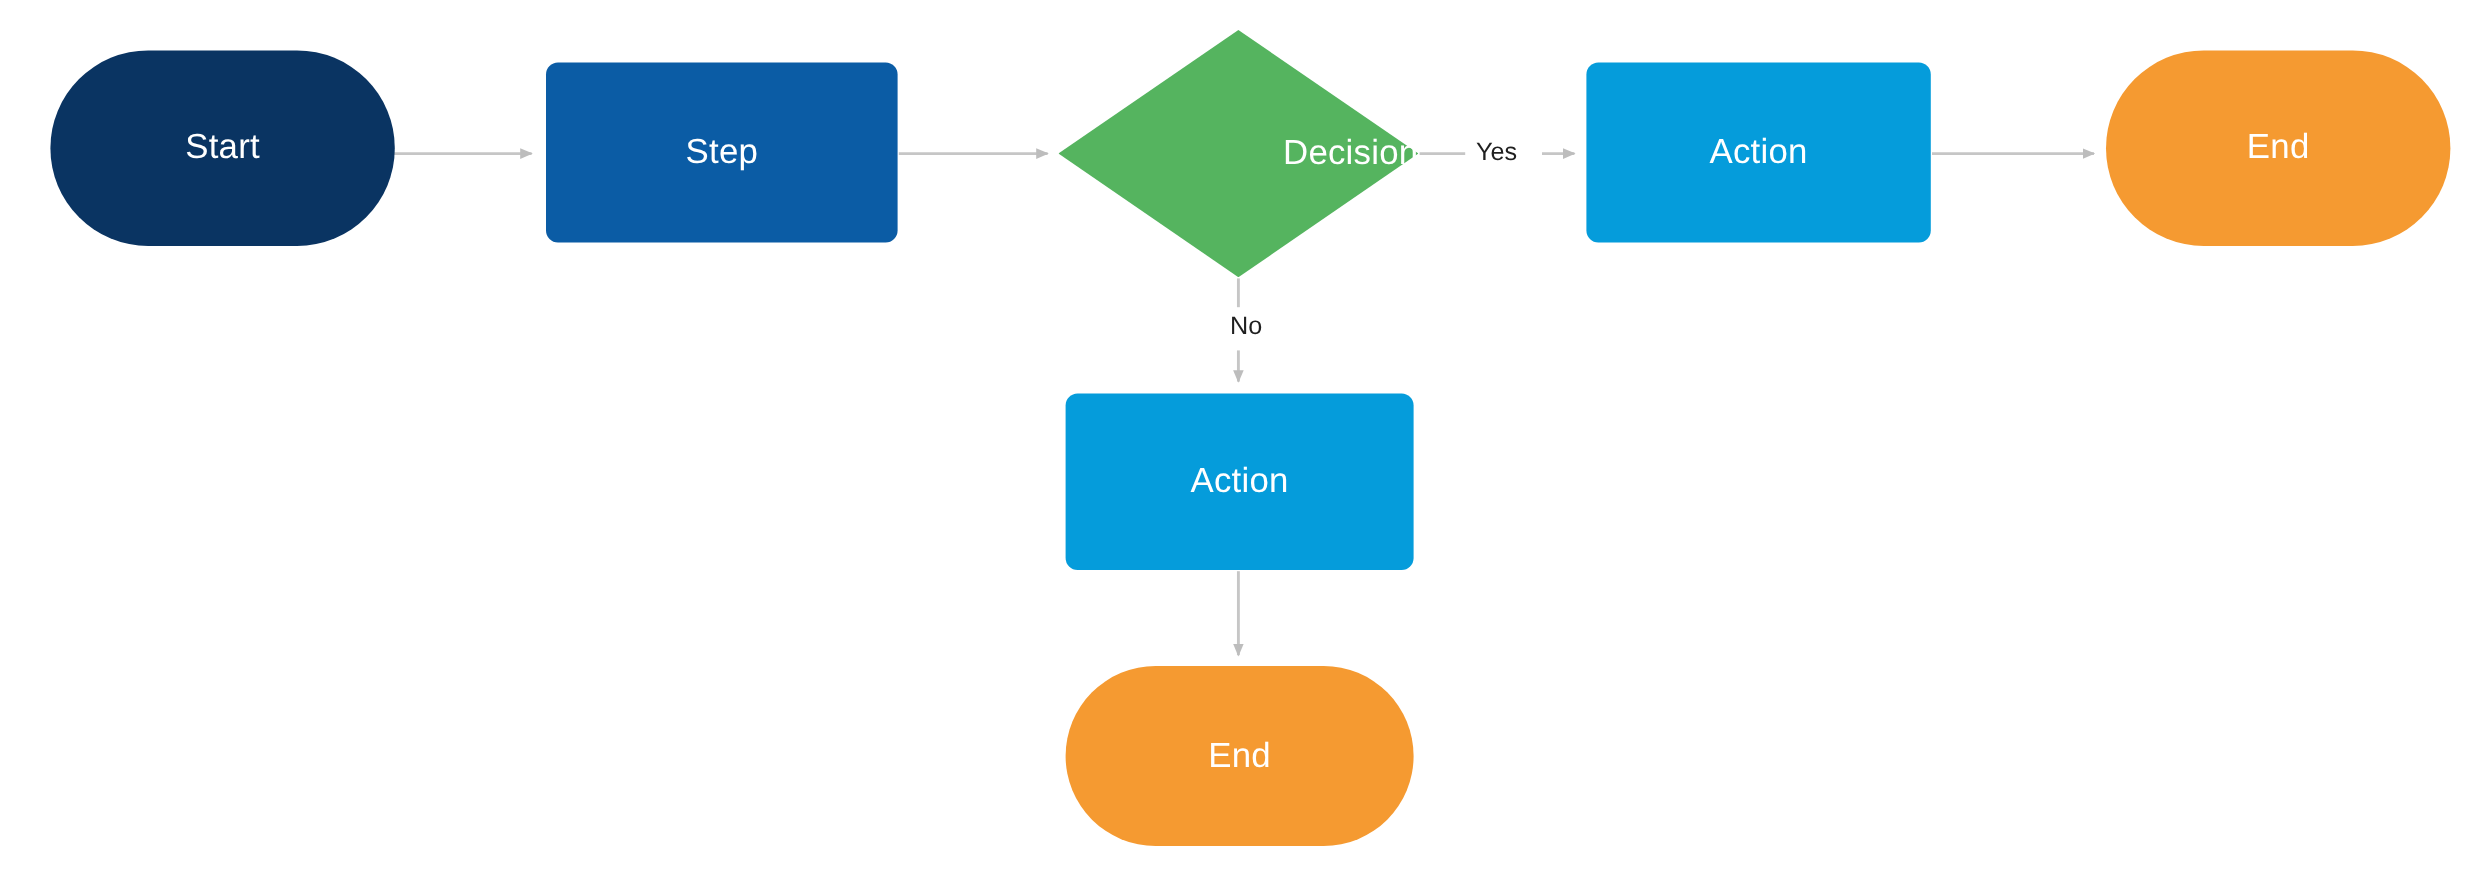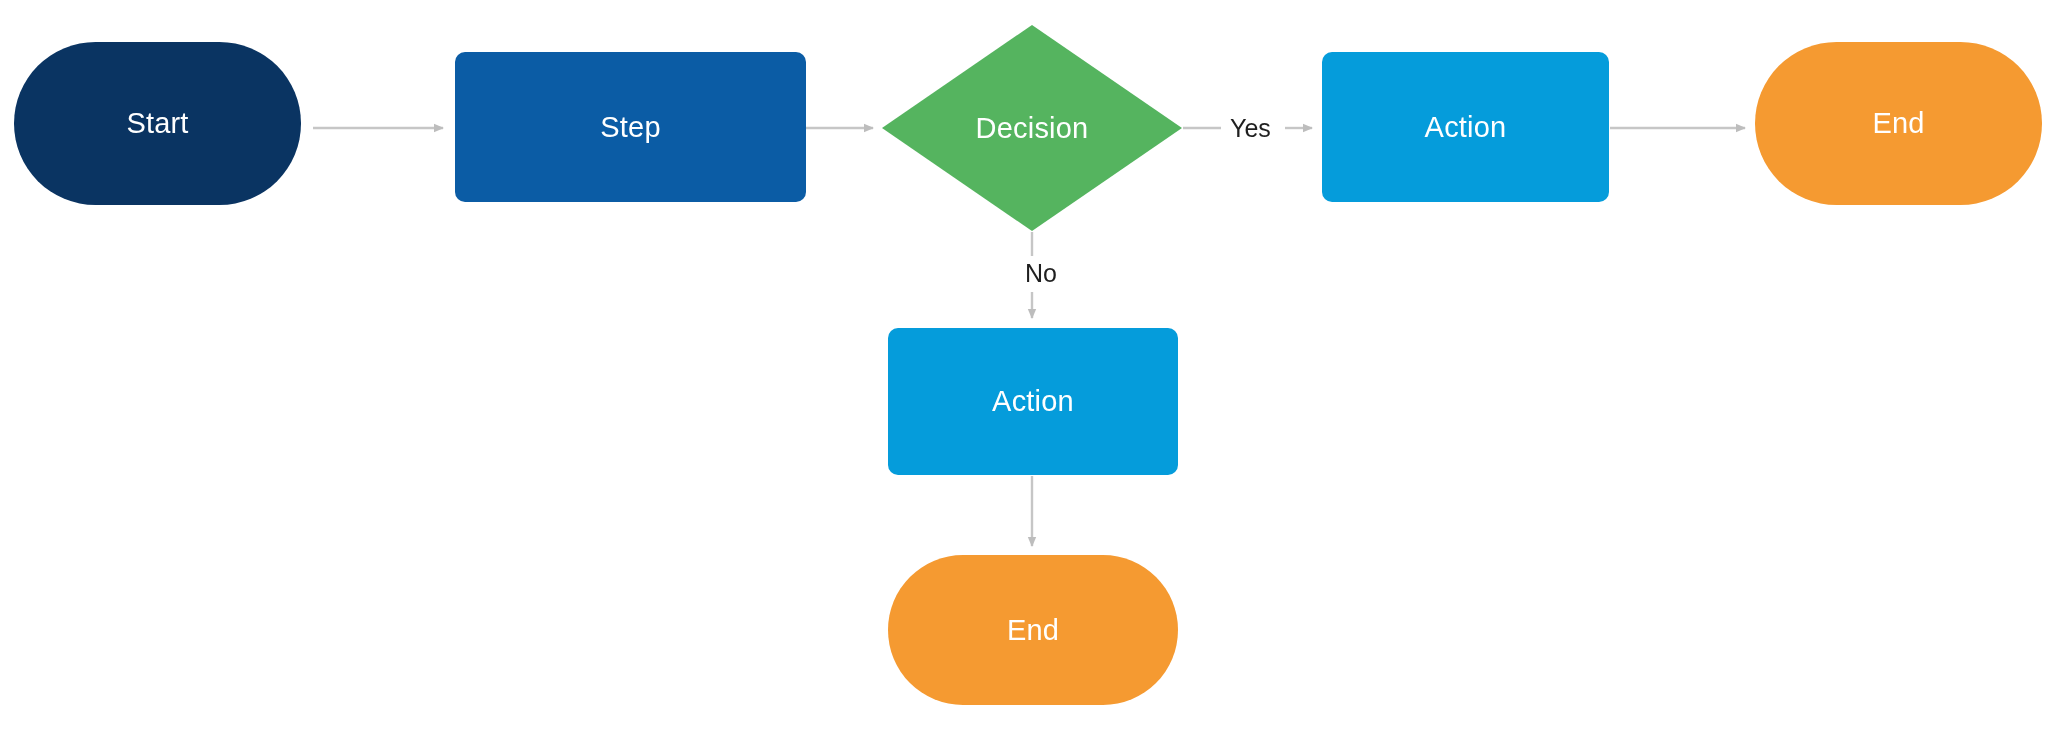--- a/index.html
+++ b/index.html
@@ -55,32 +55,32 @@
     width: 100%;
     height: 100%;
     clip-path: polygon(50% 0%, 100% 50%, 50% 100%, 0% 50%);
   }
   .diamond-label {
     position: relative;
     z-index: 2;
   }
 
   
-  #node-start    { left: 14px;   top: 42px;  width: 287px; height: 163px; }
-  #node-step     { left: 455px;  top: 52px;  width: 351px; height: 150px; }
+  #node-start    { left: 42px;   top: 42px;  width: 287px; height: 163px; }
+  #node-step     { left: 455px;  top: 52px;  width: 293px; height: 150px; }
   #node-decision { left: 882px;  top: 25px;  width: 300px; height: 206px; }
   #node-action-yes { left: 1322px; top: 52px; width: 287px; height: 150px; }
   #node-end-yes  { left: 1755px; top: 42px;  width: 287px; height: 163px; }
   #node-action-no { left: 888px;  top: 328px; width: 290px; height: 147px; }
   #node-end-no   { left: 888px;  top: 555px; width: 290px; height: 150px; }
 
   
   .edge-label {
     position: absolute;
-    font-size: 25px;
+    font-size: 21px;
     color: #1f1f1f;
     background: #ffffff;
     padding: 2px 8px;
     line-height: 1.1;
     white-space: nowrap;
     user-select: none;
   }
   #edge-label-yes { left: 1222px; top: 113px; }
   #edge-label-no  { left: 1017px; top: 258px; }
 </style>
@@ -124,21 +124,21 @@
   </svg>
 
   <div class="node shape-stadium" id="node-start" style="background: rgb(10, 52, 98); color: rgb(255, 255, 255);">
     <span class="node-label">Start</span>
   </div>
 
   <div class="node shape-rounded" id="node-step" style="background: rgb(11, 92, 165); color: rgb(255, 255, 255);">
     <span class="node-label">Step</span>
   </div>
 
-  <div class="node shape-diamond" id="node-decision" style="color: rgb(255, 255, 255);">
+  <div class="node shape-diamond" id="node-decision" style="color: rgb(255, 255, 255); justify-content: flex-end;">
     <span class="diamond-body" style="background: rgb(85, 180, 95);"></span>
     <span class="node-label diamond-label">Decision</span>
   </div>
 
   <div class="node shape-rounded" id="node-action-yes" style="background: rgb(5, 156, 219); color: rgb(255, 255, 255);">
     <span class="node-label">Action</span>
   </div>
 
   <div class="node shape-stadium" id="node-end-yes" style="background: rgb(245, 154, 49); color: rgb(255, 255, 255);">
     <span class="node-label">End</span>

